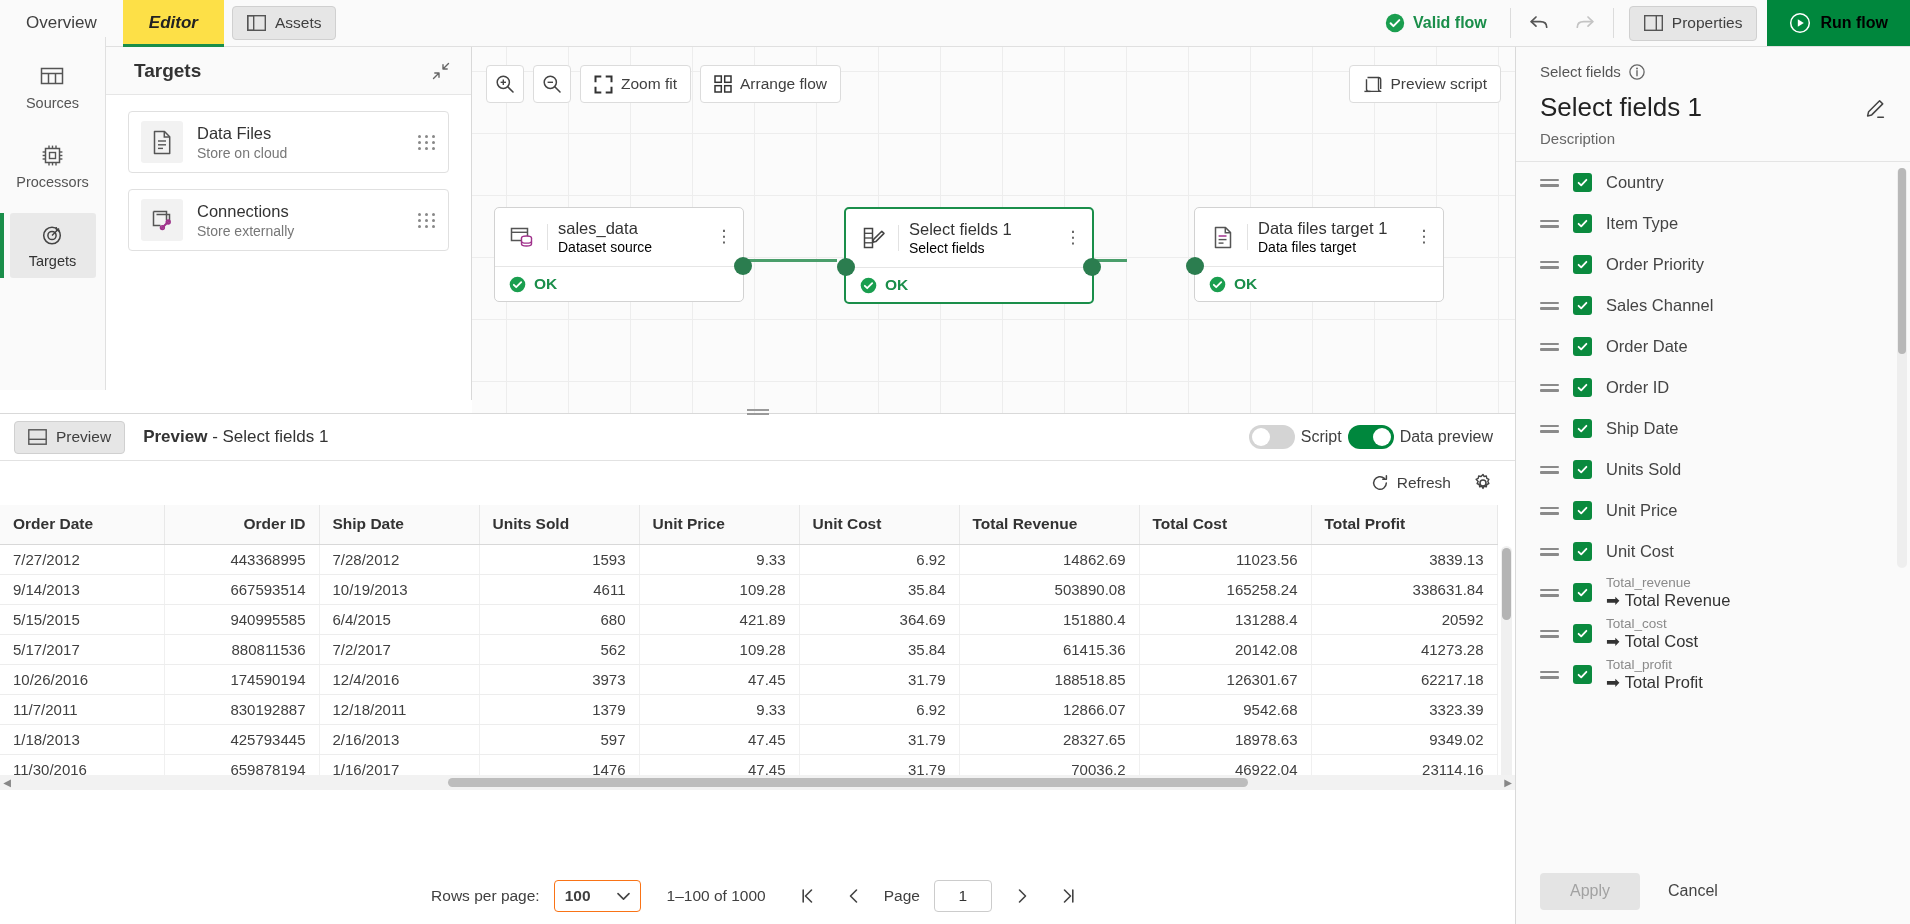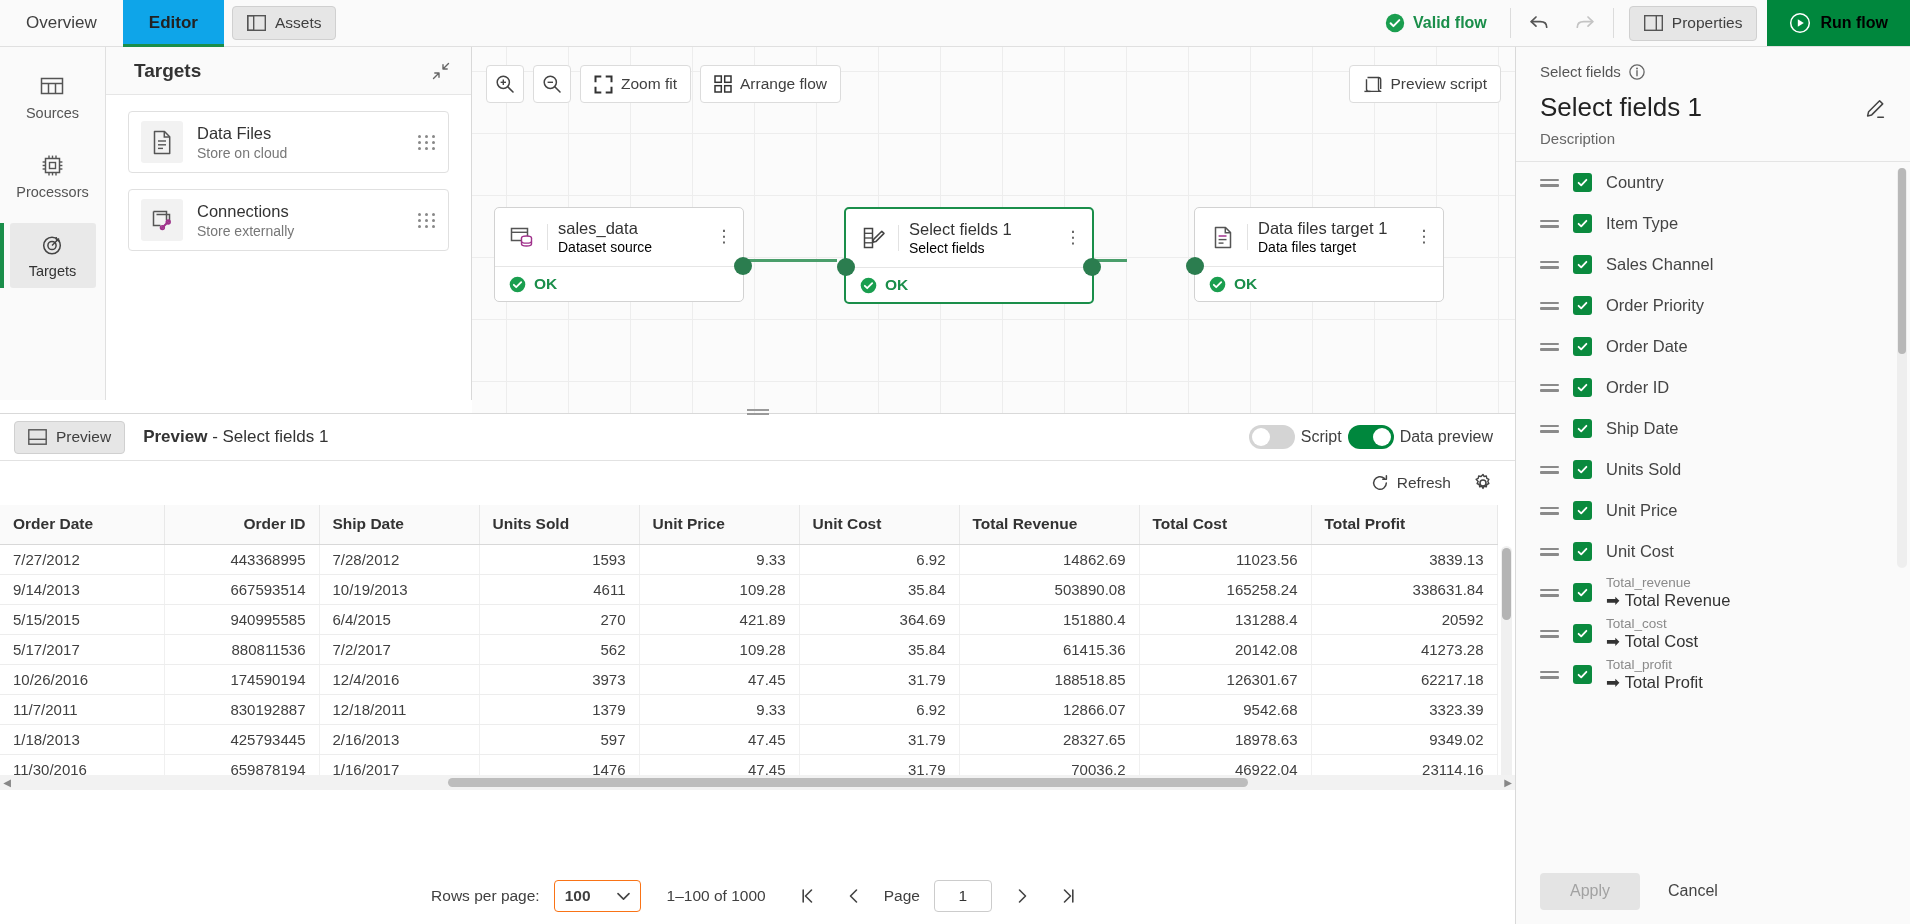--- a/index.html
+++ b/index.html
@@ -16,21 +16,21 @@
   .topbar {
     position: absolute; top: 0; left: 0; width: 1910px; height: 47px;
     background: #fafafa; border-bottom: 1px solid #e0e0e0;
     display: flex; align-items: stretch;
   }
   .tab {
     display: flex; align-items: center; justify-content: center;
     padding: 0 26px; font-size: 17px; color: #404040;
     cursor: pointer; position: relative;
   }
-  .tab.active { background: #0ea5e9; font-weight: bold; color: #222; }
+  .tab.active { background: #fde047; font-weight: bold; color: #222; font-style: italic; }
   .tab.active::after {
     content: ""; position: absolute; left: 0; right: 0; bottom: -1px;
     height: 3px; background: #1a8e4a;
   }
   .assets-btn {
     display: flex; align-items: center; gap: 9px;
     background: #e6e6e6; border: 1px solid #d0d0d0; border-radius: 4px;
     height: 34px; padding: 0 14px; align-self: center; margin-left: 8px;
     font-size: 15.5px; color: #404040; cursor: pointer;
   }
@@ -56,21 +56,21 @@
     font-size: 15.5px; color: #404040; cursor: pointer;
   }
   .runflow-btn {
     display: flex; align-items: center; gap: 9px;
     background: #00873d; color: #000000; font-weight: bold; font-size: 16px;
     padding: 0 22px; cursor: pointer;
   }
 
   
   .rail {
-    position: absolute; top: 47px; left: 0; width: 106px; height: 353px;
+    position: absolute; top: 37px; left: 0; width: 106px; height: 353px;
     background: #fafafa; border-right: 1px solid #e0e0e0;
     padding-top: 18px;
   }
   .rail-item {
     position: relative; width: 86px; margin: 0 auto 14px auto;
     display: flex; flex-direction: column; align-items: center; gap: 6px;
     padding: 10px 0 9px 0; border-radius: 3px; cursor: pointer;
     font-size: 14.5px; color: #555;
   }
   .rail-item.active { background: #e9e9e9; color: #333; }
@@ -703,21 +703,21 @@
               <td class="num">109.28</td>
               <td class="num">35.84</td>
               <td class="num">503890.08</td>
               <td class="num">165258.24</td>
               <td class="num">338631.84</td>
             </tr>
             <tr>
               <td>5/15/2015</td>
               <td class="num">940995585</td>
               <td>6/4/2015</td>
-              <td class="num">270</td>
+              <td class="num">680</td>
               <td class="num">421.89</td>
               <td class="num">364.69</td>
               <td class="num">151880.4</td>
               <td class="num">131288.4</td>
               <td class="num">20592</td>
             </tr>
             <tr>
               <td>5/17/2017</td>
               <td class="num">880811536</td>
               <td>7/2/2017</td>
@@ -890,33 +890,33 @@
         <div class="fld">
           <span class="grip">
             <i></i>
             <i></i>
           </span>
           <span class="chk">
             <svg width="13" height="13" viewBox="0 0 13 13">
               <path d="M2.6 6.8l2.6 2.6 5.2-5.6" fill="none" stroke="#fff" stroke-width="1.8" stroke-linecap="round" stroke-linejoin="round"></path>
             </svg>
           </span>
+          <span class="fld-label">Order Priority</span>
+        </div>
+        <div class="fld">
+          <span class="grip">
+            <i></i>
+            <i></i>
+          </span>
+          <span class="chk">
+            <svg width="13" height="13" viewBox="0 0 13 13">
+              <path d="M2.6 6.8l2.6 2.6 5.2-5.6" fill="none" stroke="#fff" stroke-width="1.8" stroke-linecap="round" stroke-linejoin="round"></path>
+            </svg>
+          </span>
           <span class="fld-label">Sales Channel</span>
-        </div>
-        <div class="fld">
-          <span class="grip">
-            <i></i>
-            <i></i>
-          </span>
-          <span class="chk">
-            <svg width="13" height="13" viewBox="0 0 13 13">
-              <path d="M2.6 6.8l2.6 2.6 5.2-5.6" fill="none" stroke="#fff" stroke-width="1.8" stroke-linecap="round" stroke-linejoin="round"></path>
-            </svg>
-          </span>
-          <span class="fld-label">Order Priority</span>
         </div>
         <div class="fld">
           <span class="grip">
             <i></i>
             <i></i>
           </span>
           <span class="chk">
             <svg width="13" height="13" viewBox="0 0 13 13">
               <path d="M2.6 6.8l2.6 2.6 5.2-5.6" fill="none" stroke="#fff" stroke-width="1.8" stroke-linecap="round" stroke-linejoin="round"></path>
             </svg>

